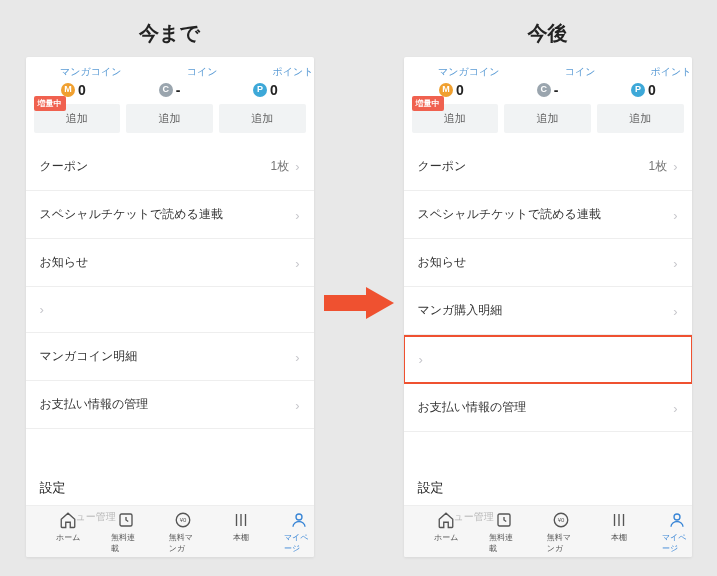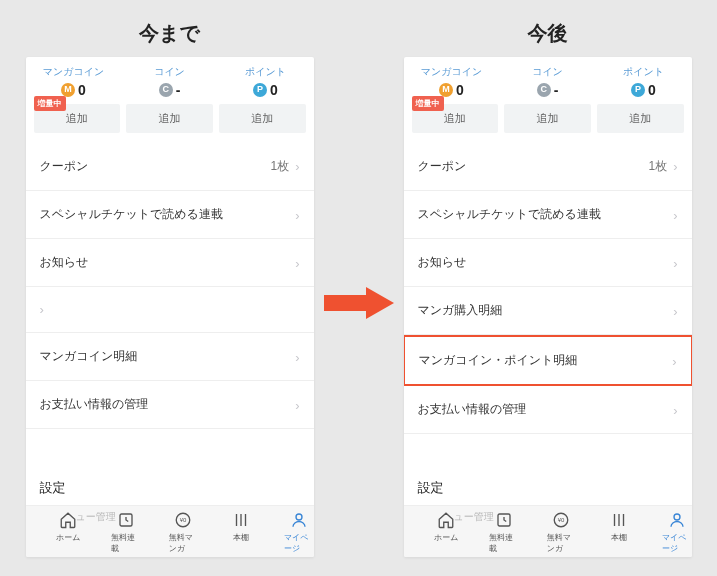--- a/index.html
+++ b/index.html
@@ -35,21 +35,21 @@
     position: relative;
     overflow: hidden;
   }
   
   .balance-row {
     display: flex;
     padding: 8px 0 6px;
   }
   .balance-col {
     flex: 1;
-    text-align: center;
+    text-align: right;
   }
   .balance-label {
     font-size: 10px;
     color: #5a9bd5;
     margin-bottom: 3px;
   }
   .balance-value {
     display: flex;
     align-items: center;
     justify-content: center;
@@ -379,21 +379,20 @@
             <span class="chevron">›</span>
           </span>
         </div>
         <div class="list-item">
           <span>マンガ購入明細</span>
           <span class="item-right">
             <span class="chevron">›</span>
           </span>
         </div>
         <div class="list-item highlight">
-          <span>マンガコイン・ポイント明細</span>
           <span class="item-right">
             <span class="chevron">›</span>
           </span>
         </div>
         <div class="list-item">
           <span>お支払い情報の管理</span>
           <span class="item-right">
             <span class="chevron">›</span>
           </span>
         </div>

